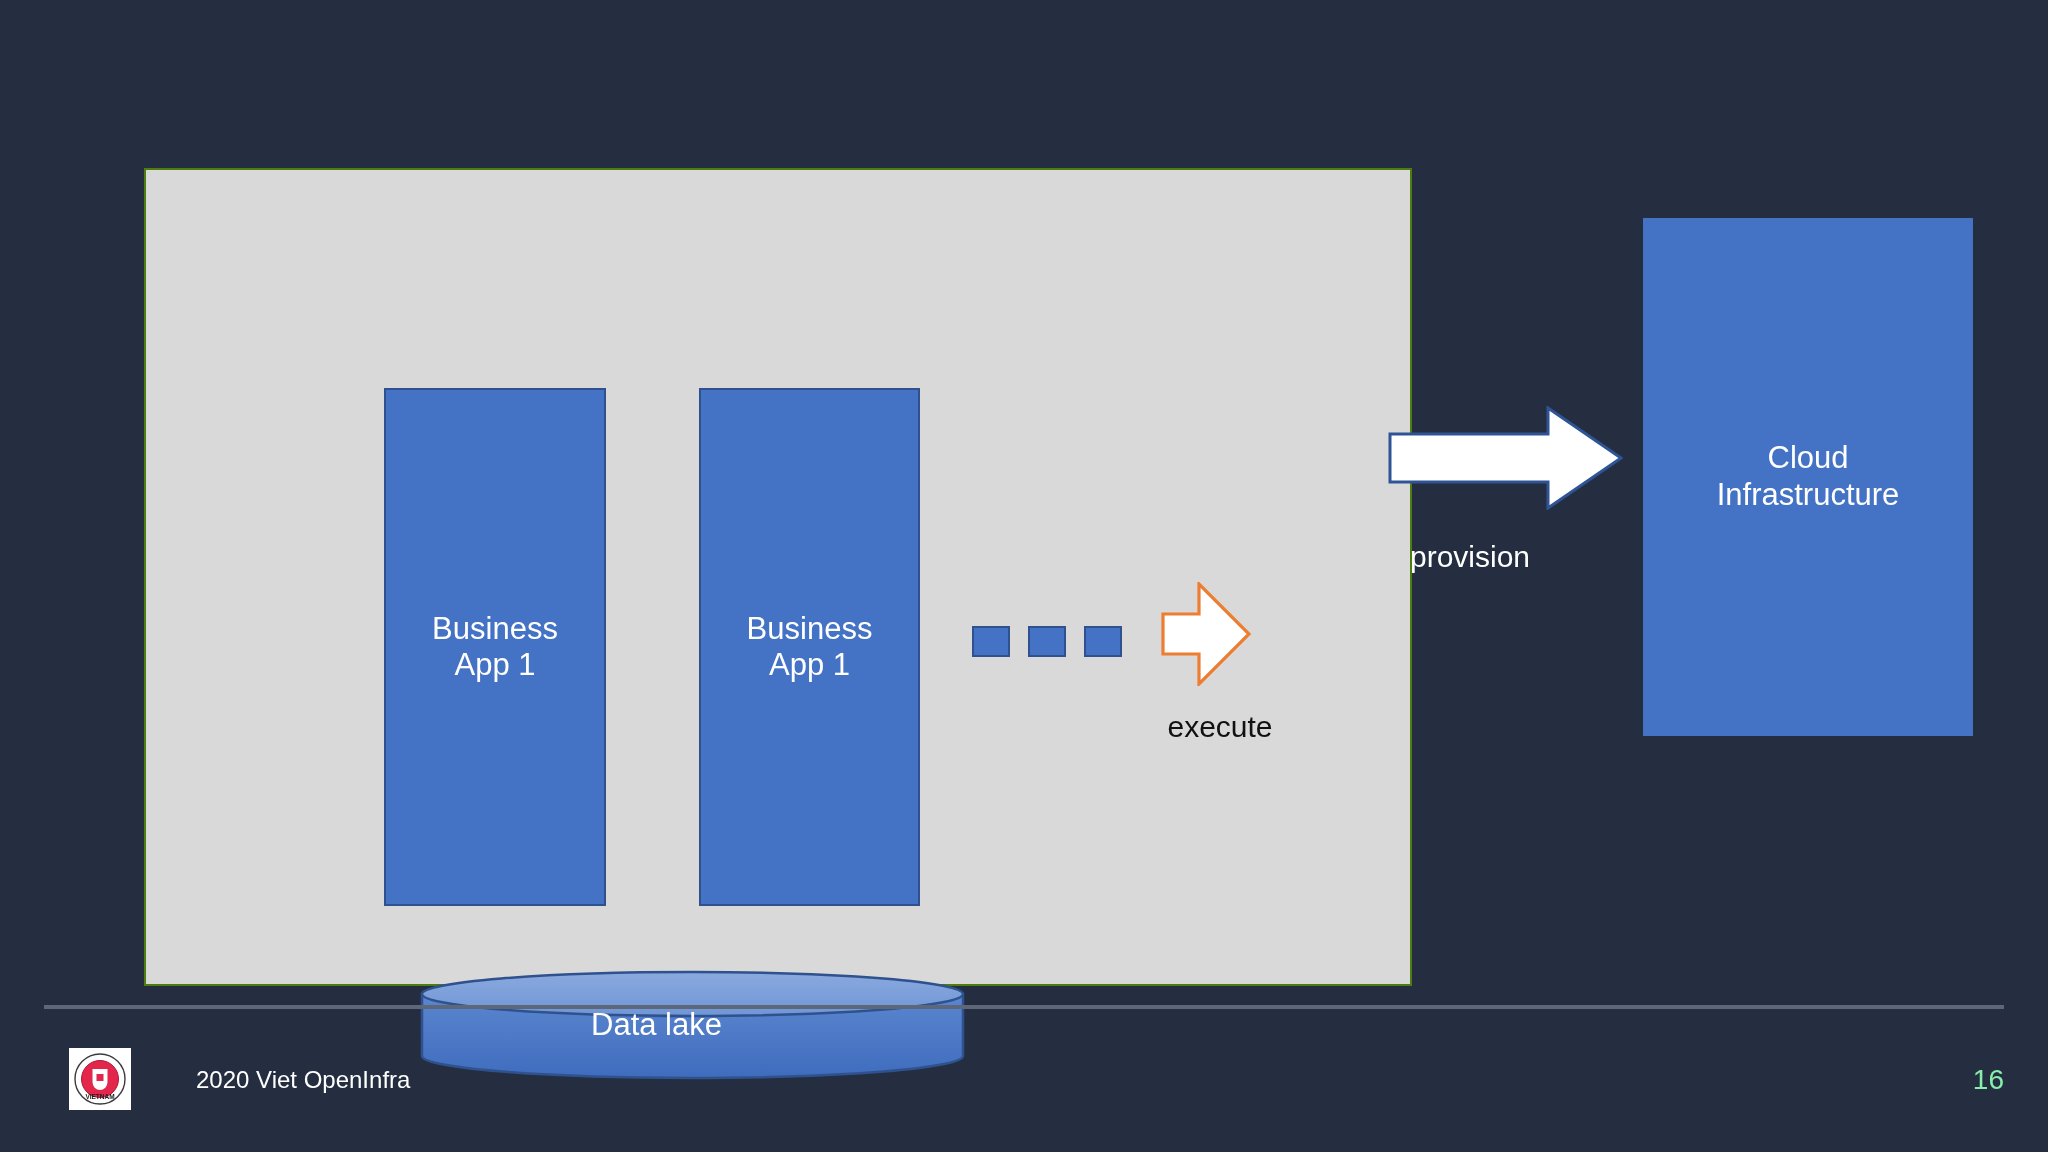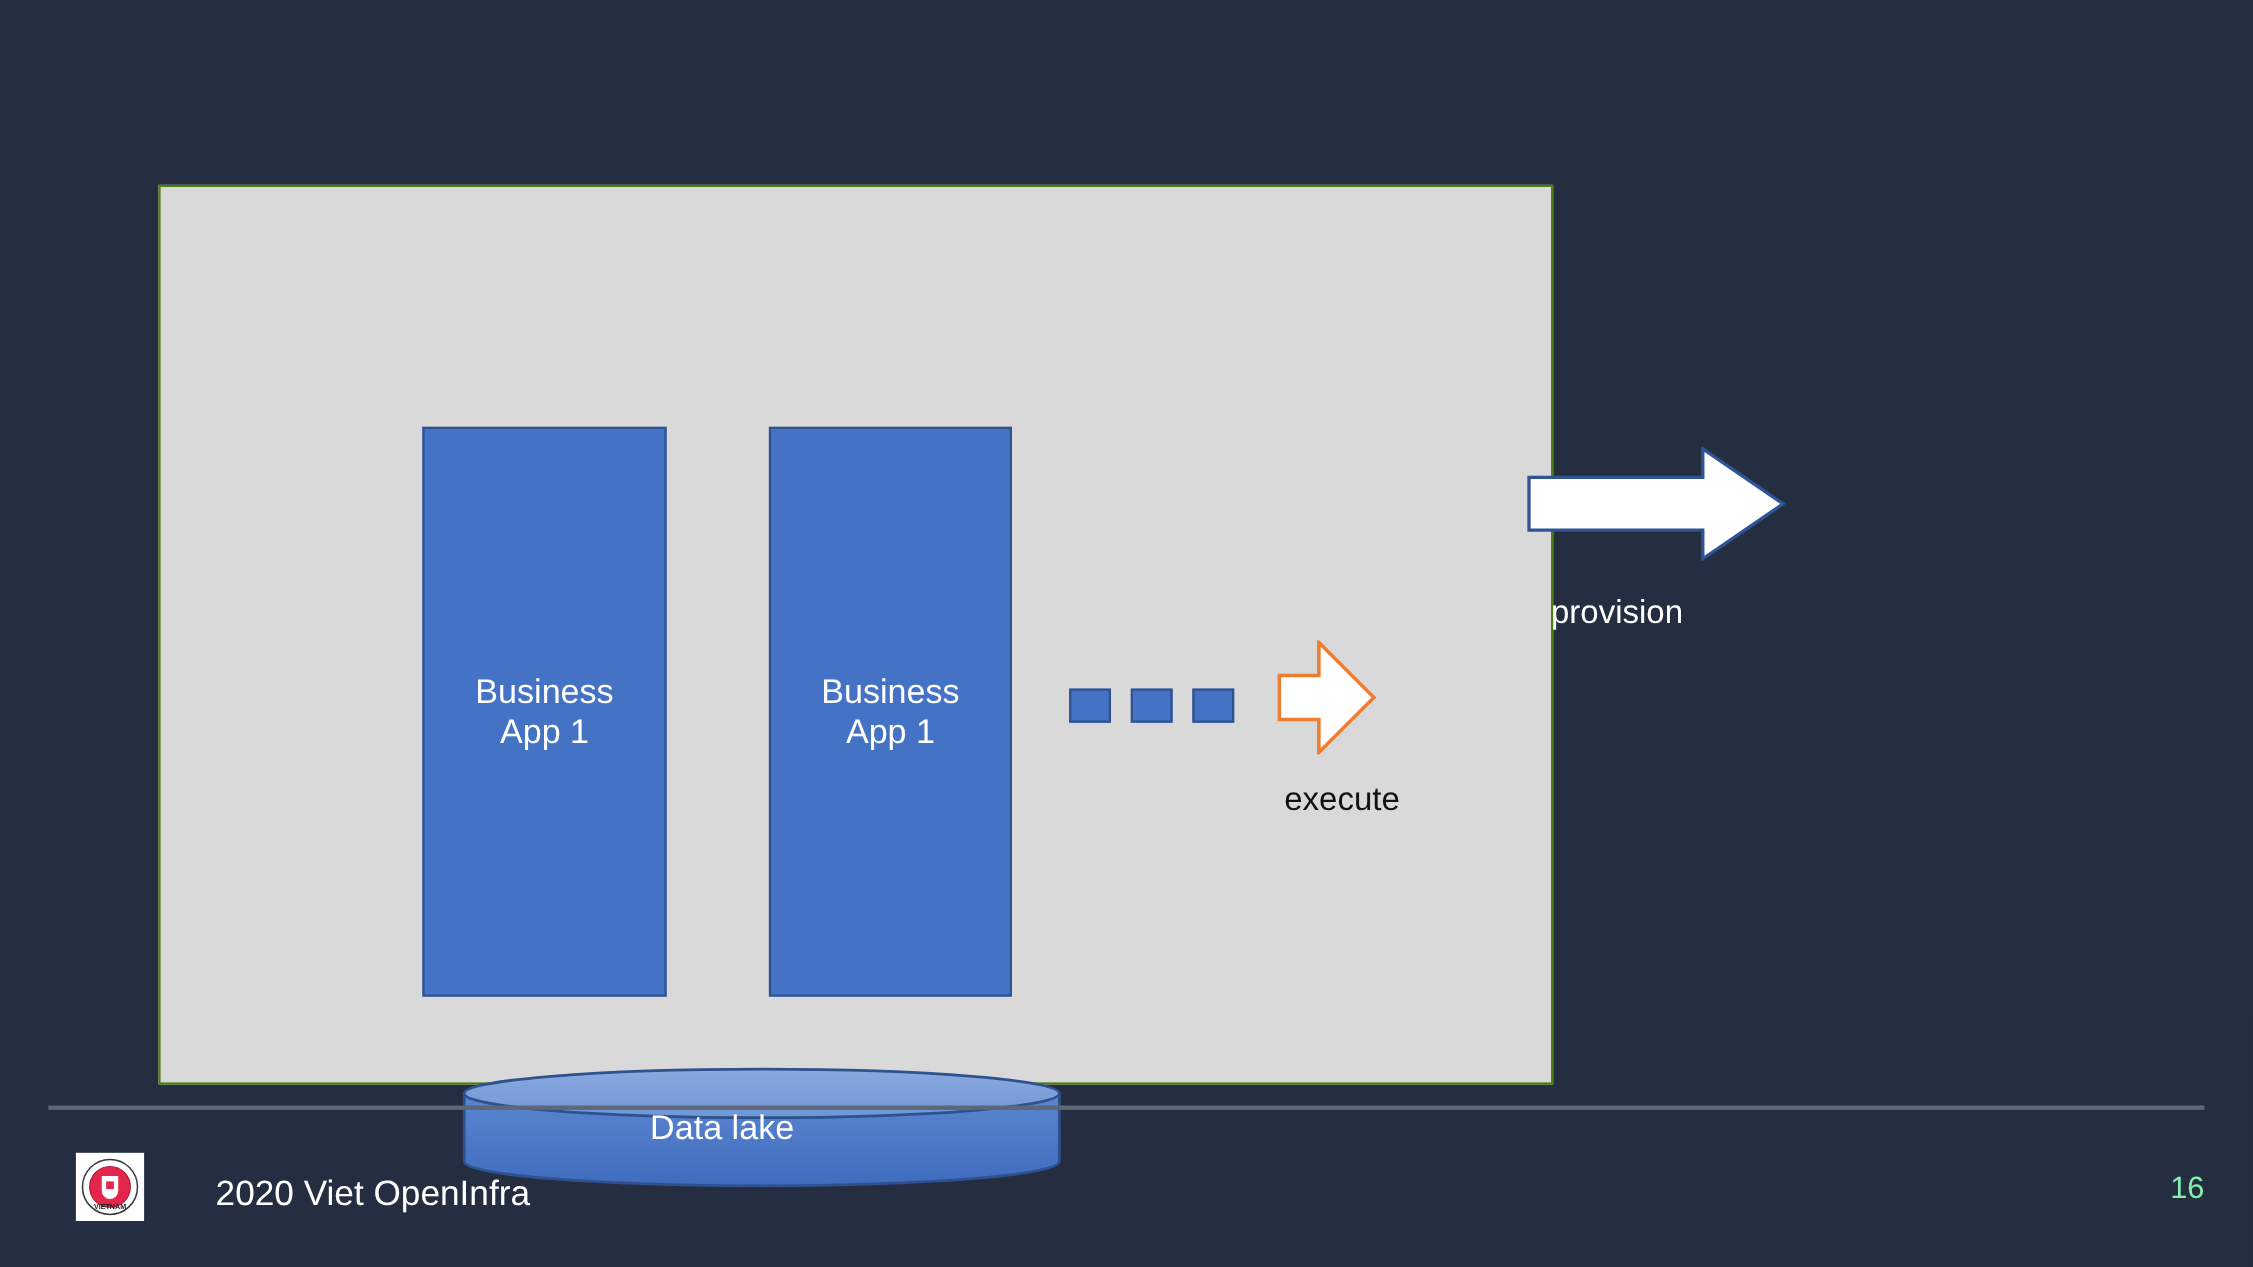--- a/index.html
+++ b/index.html
@@ -200,21 +200,21 @@
     height: 62px;
     background: #ffffff;
     display: flex;
     align-items: center;
     justify-content: center;
   }
   #footer-text {
     position: absolute;
     left: 196px;
     top: 1066px;
-    font-size: 32px;
+    font-size: 24px;
     color: #ffffff;
   }
   #slide-number {
     position: absolute;
     right: 44px;
     top: 1064px;
     font-size: 28px;
     color: #86efac;
   }
 </style>
@@ -270,20 +270,26 @@
       <div id="data-lake-label">Data lake</div>
     </div>
 
   </div>
 
   <svg id="provision-arrow" viewBox="0 0 235 104">
     <polygon points="2,28 160,28 160,2 233,52 160,102 160,76 2,76" fill="#ffffff" stroke="#2e5496" stroke-width="3" stroke-linejoin="miter"></polygon>
   </svg>
   <div id="provision-label">provision</div>
 
+  <div id="cloud-infrastructure-box">
+    <div>
+      <span class="label">Cloud</span><br>
+      <span class="label">Infrastructure</span>
+    </div>
+  </div>
 
   <div id="footer-divider"></div>
 
   <div id="footer-logo">
     <svg width="56" height="56" viewBox="0 0 56 56">
       <circle cx="28" cy="28" r="25" fill="#ffffff" stroke="#3b3b3b" stroke-width="1.4"></circle>
       <circle cx="28" cy="28" r="18.5" fill="#e3264b"></circle>
       <circle cx="28" cy="28" r="18.5" fill="none" stroke="#b01a36" stroke-width="1"></circle>
       <path d="M20.5,18 L35.5,18 L35.5,31 A7.5,8 0 0 1 28,39 A7.5,8 0 0 1 20.5,31 Z" fill="#ffffff"></path>
       <rect x="24.5" y="23" width="7" height="7" fill="#e3264b"></rect>

